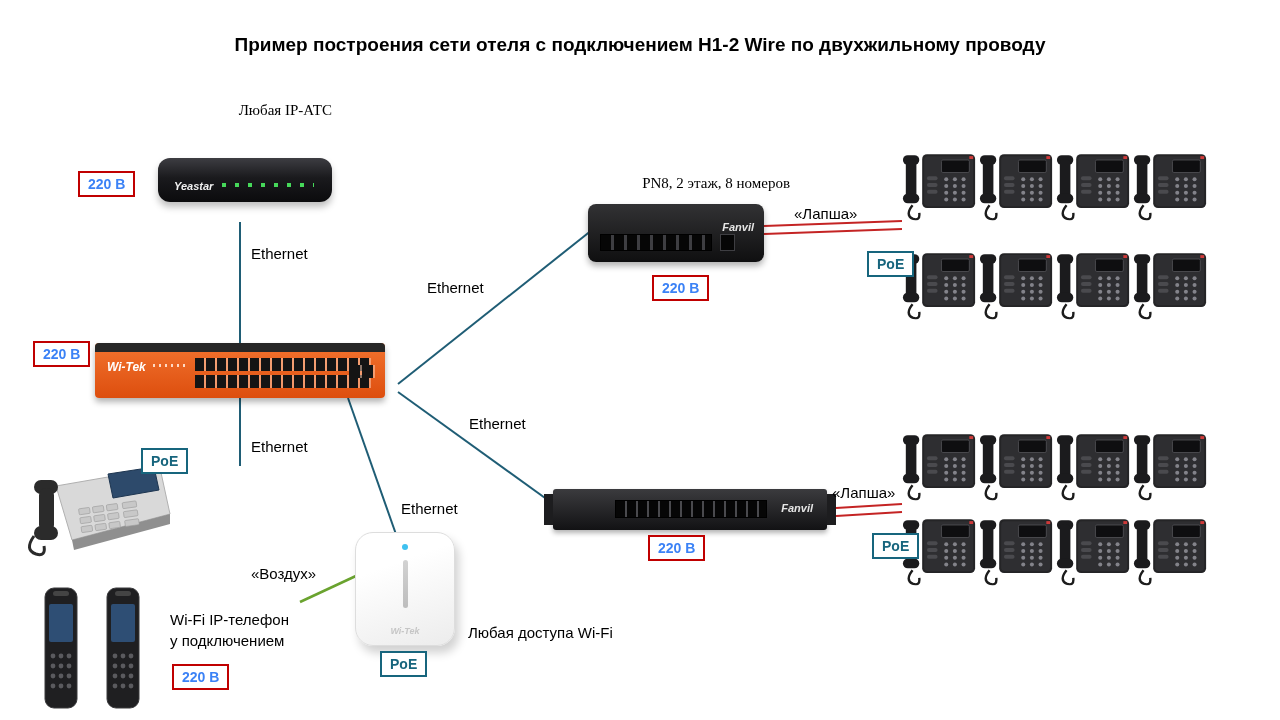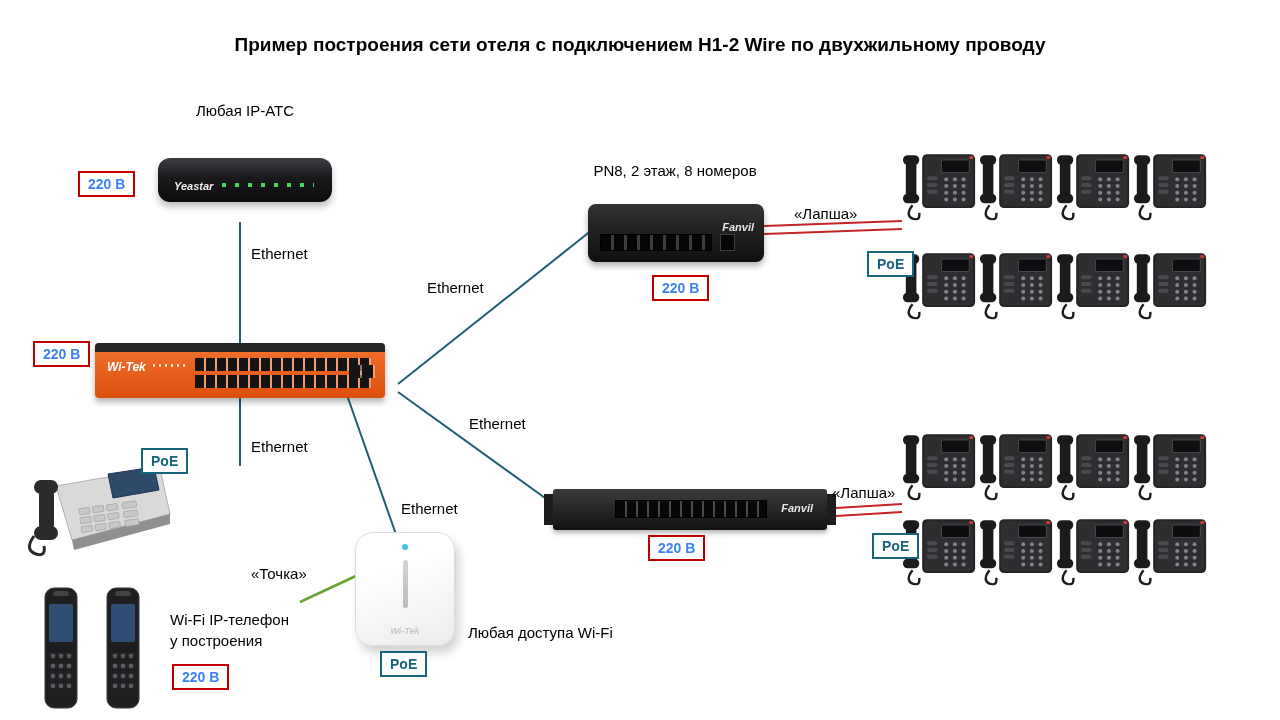--- a/index.html
+++ b/index.html
@@ -9,21 +9,21 @@
     font-family:"Liberation Sans", sans-serif; color:#000;
   }
   .stage { position:absolute; inset:0; }
   svg.wires { position:absolute; left:0; top:0; width:1280px; height:720px; z-index:1; }
 
   .title {
     position:absolute; top:34px; left:0; width:100%; text-align:center;
     font-size:19px; font-weight:bold; z-index:3;
   }
   .lbl { position:absolute; font-size:15px; white-space:nowrap; z-index:3; }
-  .lbl-center { text-align:center; }
+  .lbl-center { text-align:right;font-family:Liberation Serif, serif; }
   .pre { white-space:pre-line; line-height:21px; }
 
   .badge {
     position:absolute; z-index:4; background:#fff; border:2px solid;
     font-size:14px; font-weight:bold; line-height:18px; padding:2px 8px;
   }
   .badge-power { border-color:#c00000; color:#3b82f6; }
   .badge-poe   { border-color:#17657d; color:#17657d; }
 
   
@@ -194,21 +194,21 @@
     <div class="core-sfp"></div>
   </div>
   <div class="badge badge-power" style="left:33px; top:341px;">220 В</div>
 
   <div class="lbl" style="left:251px; top:245px;">Ethernet</div>
   <div class="lbl" style="left:427px; top:279px;">Ethernet</div>
   <div class="lbl" style="left:469px; top:415px;">Ethernet</div>
   <div class="lbl" style="left:251px; top:438px;">Ethernet</div>
   <div class="lbl" style="left:401px; top:500px;">Ethernet</div>
 
-  <div class="lbl lbl-center" style="left:560px; top:162px; width:230px;">PN8, 2 этаж, 8 номеров</div>
+  <div class="lbl lbl-center" style="left:560px; top:175px; width:230px;">PN8, 2 этаж, 8 номеров</div>
   <div class="pn8">
     <div class="pn8-ports"></div>
     <div class="pn8-uplink"></div>
     <span class="pn8-brand">Fanvil</span>
   </div>
   <div class="badge badge-power" style="left:652px; top:275px;">220 В</div>
   <div class="lbl" style="left:794px; top:205px;">«Лапша»</div>
   <div class="badge badge-poe" style="left:867px; top:251px;">PoE</div>
   <div class="phone-grid pn8-phones">
       <div class="phone-cell">
@@ -326,34 +326,34 @@
         <rect x="104" y="65" width="14" height="6" rx="1"></rect>
         <rect x="104" y="74" width="14" height="6" rx="1"></rect>
     </g>
     <g fill="#2b2b2b">
       <rect x="14" y="30" width="24" height="14" rx="7"></rect>
       <rect x="19" y="38" width="15" height="44" rx="7"></rect>
       <rect x="14" y="76" width="24" height="14" rx="7"></rect>
     </g>
   </svg>
 
-  <div class="lbl" style="left:251px; top:565px;">«Точка»</div>
+  <div class="lbl" style="left:251px; top:565px;">«Воздух»</div>
   <div class="ap">
     <div class="ap-led"></div>
     <div class="ap-slot"></div>
     <div class="ap-brand">Wi-Tek</div>
   </div>
   <div class="lbl" style="left:468px; top:624px;">Любая доступа Wi-Fi</div>
   <div class="badge badge-poe" style="left:380px; top:651px;">PoE</div>
 
   <div class="handsets">
     <svg class="handset-svg" viewBox="0 0 50 130">
         <use href="#handset-sym"></use>
       </svg>
     <svg class="handset-svg" viewBox="0 0 50 130">
         <use href="#handset-sym"></use>
       </svg>
   </div>
   <div class="lbl pre" style="left:170px; top:609px;">Wi-Fi IP-телефон
-у построения</div>
+у подключением</div>
   <div class="badge badge-power" style="left:172px; top:664px;">220 В</div>
 
 </div>
 
 </body></html>

